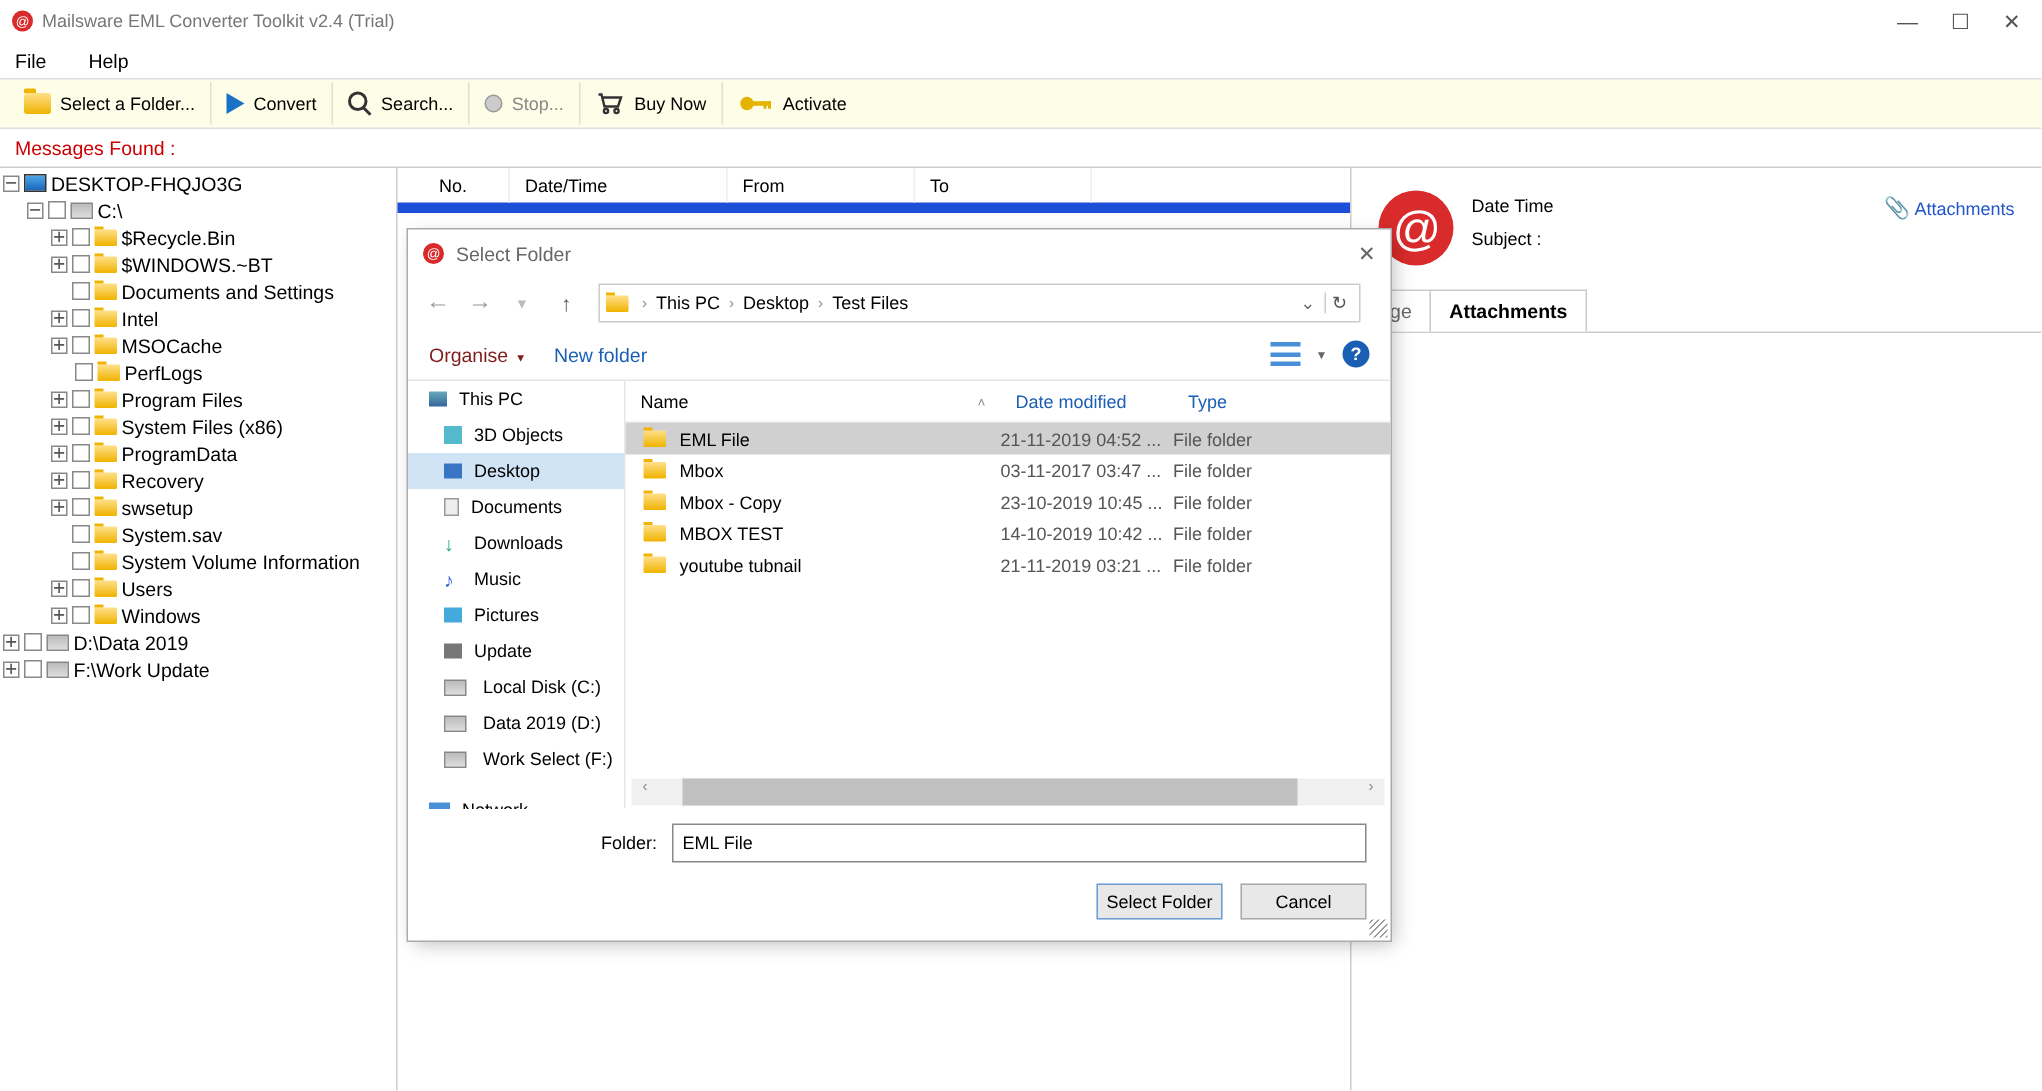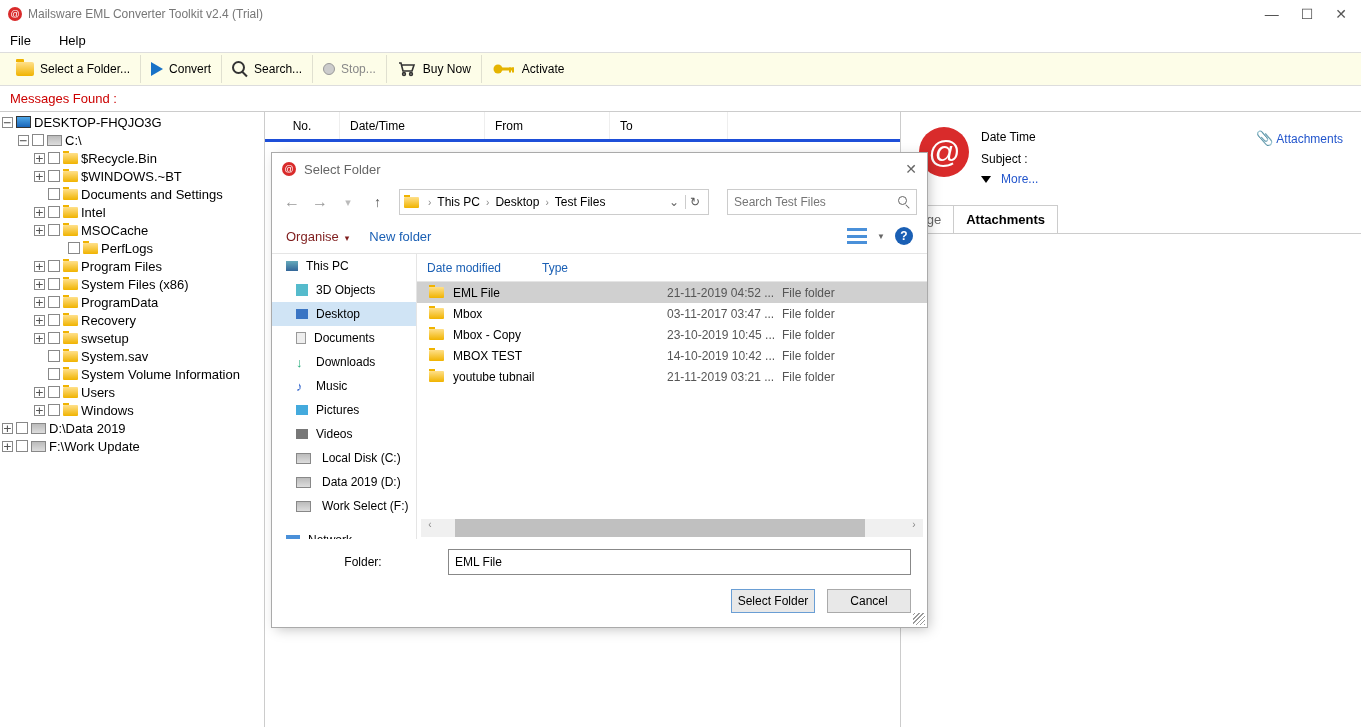--- a/index.html
+++ b/index.html
@@ -27,21 +27,21 @@
 .tree-node{display:flex;align-items:center;height:18px;white-space:nowrap}
 .tree-exp{width:11px;height:11px;border:1.5px solid #888;display:inline-flex;align-items:center;justify-content:center;margin-right:3px;font-size:10px;line-height:1;color:#555;flex-shrink:0;font-family:monospace}
 .tree-exp.blank{border:none}
 .tree-chk{width:12px;height:12px;border:1px solid #888;margin-right:3px;flex-shrink:0}
 .ic-fold-sm{width:15px;height:11px;background:linear-gradient(#ffe08a,#f0b300);border-radius:1px;margin-right:3px;position:relative;flex-shrink:0}
 .ic-fold-sm::before{content:"";position:absolute;width:6px;height:2px;background:#f0b300;top:-2px;left:0}
 .ic-drive{width:15px;height:11px;background:linear-gradient(#bbb,#ddd);border:1px solid #888;margin-right:3px;flex-shrink:0}
 .ic-pc{width:15px;height:12px;background:linear-gradient(#4fa8e8,#1864b8);border:1px solid #333;margin-right:3px;flex-shrink:0}
 .tree-node span{font-size:13px}
 .mid-pane{flex:1;display:flex;flex-direction:column;border-right:1px solid #ccc;position:relative}
-.mail-header{height:30px;display:flex;align-items:center;border-bottom:3px solid #1d4ed8;font-size:13px}
+.mail-header{height:30px;display:flex;align-items:center;border-bottom:7px solid #1d4ed8;font-size:13px}
 .mail-header div{padding:0 10px;border-right:1px solid #eee;height:100%;display:flex;align-items:center}
 .right-pane{width:460px;display:flex;flex-direction:column}
 .preview-hdr{padding:15px 18px;display:flex;gap:12px}
 .at-badge{width:50px;height:50px;border-radius:50%;background:#d92b2b;color:#fff;display:flex;align-items:center;justify-content:center;font-size:32px;font-style:italic;flex-shrink:0}
 .prev-info{flex:1}
 .prev-info .row{display:flex;justify-content:space-between;padding:3px 0;font-size:13px}
 .prev-info .more{color:#2255cc}
 .prev-info .chev{display:inline-block;width:0;height:0;border-left:5px solid transparent;border-right:5px solid transparent;border-top:7px solid #000;margin-right:10px;vertical-align:middle}
 .attach-link{color:#2255cc}
 .tabs{display:flex;height:30px;padding-left:0;border-bottom:1px solid #ccc;align-items:flex-end}
@@ -92,21 +92,21 @@
 .list-row.sel{background:#d0d0d0}
 .list-row .nm{width:250px;display:flex;align-items:center;padding-left:12px;gap:6px}
 .list-row .dt{width:115px;color:#555;font-size:12px}
 .list-row .tp{flex:1;color:#555;font-size:12px}
 .dlg-scroll{height:18px;background:#f0f0f0;margin:0 4px 2px;display:flex}
 .dlg-scroll .bar{width:410px;height:100%;background:#c0c0c0;margin-left:16px}
 .dlg-scroll .ab{width:18px;text-align:center;color:#888;font-size:10px}
 .dlg-scroll .ab.r{margin-left:auto}
 .dlg-bottom{padding:10px 16px 14px;display:flex;flex-direction:column;gap:14px;position:relative}
 .fld-row{display:flex;align-items:center;gap:10px}
-.fld-row label{width:150px;text-align:center;font-size:12px}
+.fld-row label{width:150px;text-align:right;font-size:12px}
 .fld-row input{flex:1;height:26px;border:1px solid #888;padding:0 6px;font-size:12px}
 .btn-row{display:flex;justify-content:flex-end;gap:12px}
 .dlg-btn{width:84px;height:24px;background:#e8e8e8;border:1px solid #aaa;font-size:12px;display:flex;align-items:center;justify-content:center}
 .dlg-btn.primary{border:1px solid #6a9ed4}
 .grip{position:absolute;right:2px;bottom:2px;width:12px;height:12px;background:repeating-linear-gradient(-45deg,#999 0 1px,transparent 1px 3px)}
 svg.cart-ic{stroke:#333;stroke-width:1.6;fill:none}
 svg.key-ic{fill:#e5b400}
 .pclip{color:#888;font-size:14px}
 </style>
 </head>
@@ -203,21 +203,21 @@
           <span class="tree-chk"></span>
           <span class="ic-fold-sm"></span>
           <span>Intel</span>
         </div>
         <div class="tree-node" style="padding-left: 34px;">
           <span class="tree-exp ">+</span>
           <span class="tree-chk"></span>
           <span class="ic-fold-sm"></span>
           <span>MSOCache</span>
         </div>
-        <div class="tree-node" style="padding-left: 54px;">
+        <div class="tree-node" style="padding-left: 36px;">
           <span class="tree-exp blank"></span>
           <span class="tree-chk"></span>
           <span class="ic-fold-sm"></span>
           <span>PerfLogs</span>
         </div>
         <div class="tree-node" style="padding-left: 34px;">
           <span class="tree-exp ">+</span>
           <span class="tree-chk"></span>
           <span class="ic-fold-sm"></span>
           <span>Program Files</span>
@@ -297,23 +297,20 @@
   <div class="right-pane">
     <div class="preview-hdr">
       <div class="at-badge">@</div>
       <div class="prev-info">
         <div class="row">
             <span>Date Time</span>
             <span><span class="pclip">📎</span> <span class="attach-link">Attachments</span></span>
           </div>
         <div class="row">
             <span>Subject :</span>
-          </div>
-        <div class="row">
-            <span><span class="chev"></span><span class="more">More...</span></span>
           </div>
       </div>
     </div>
     <div class="tabs">
       <div class="tab cut">sage</div>
       <div class="tab bold">Attachments</div>
     </div>
   </div>
 </div>
 
@@ -332,24 +329,20 @@
       <span class="ic-fold-sm"></span>
       <span class="sep">›</span>
       <span>This PC</span>
       <span class="sep">›</span>
       <span>Desktop</span>
       <span class="sep">›</span>
       <span>Test Files</span>
       <span class="dd">⌄</span>
       <span class="rf">↻</span>
     </div>
-    <div class="dlg-search">
-      <input placeholder="Search Test Files" style="">
-      <span class="sic"></span>
-    </div>
   </div>
   <div class="dlg-tools">
     <span class="org">Organise</span>
     <span class="nf">New folder</span>
     <div class="rt">
       <div class="vw">
           <span></span>
           <span></span>
           <span></span>
         </div>
@@ -382,21 +375,21 @@
       <div class="side-item">
           <span style="color:#36c;font-size:13px;width:12px">♪</span>
           <span>Music</span>
         </div>
       <div class="side-item">
           <span style="width:12px;height:10px;background:#4ad;flex-shrink:0"></span>
           <span>Pictures</span>
         </div>
       <div class="side-item">
           <span style="width:12px;height:10px;background:#777;flex-shrink:0"></span>
-          <span>Videos</span>
+          <span>Update</span>
         </div>
       <div class="side-item">
           <span class="ic-drive"></span>
           <span>Local Disk (C:)</span>
         </div>
       <div class="side-item">
           <span class="ic-drive"></span>
           <span>Data 2019 (D:)</span>
         </div>
       <div class="side-item">
@@ -404,20 +397,24 @@
           <span>Work Select (F:)</span>
         </div>
       <div class="side-item spacer"></div>
       <div class="side-item top">
           <span style="width:14px;height:10px;background:#4a90d9;flex-shrink:0"></span>
           <span>Network</span>
         </div>
     </div>
     <div class="dlg-list">
       <div class="list-hdr">
+        <div class="col-name">
+            <span>Name</span>
+            <span style="margin-left:auto;font-size:9px;color:#888">˄</span>
+          </div>
         <div class="col-date">Date modified</div>
         <div class="col-type">Type</div>
       </div>
       <div id="file-rows">
           <div class="list-row sel">
             <div class="nm">
               <span class="ic-fold-sm"></span>
               <span>EML File</span>
             </div>
             <div class="dt">21-11-2019 04:52 ...</div>

